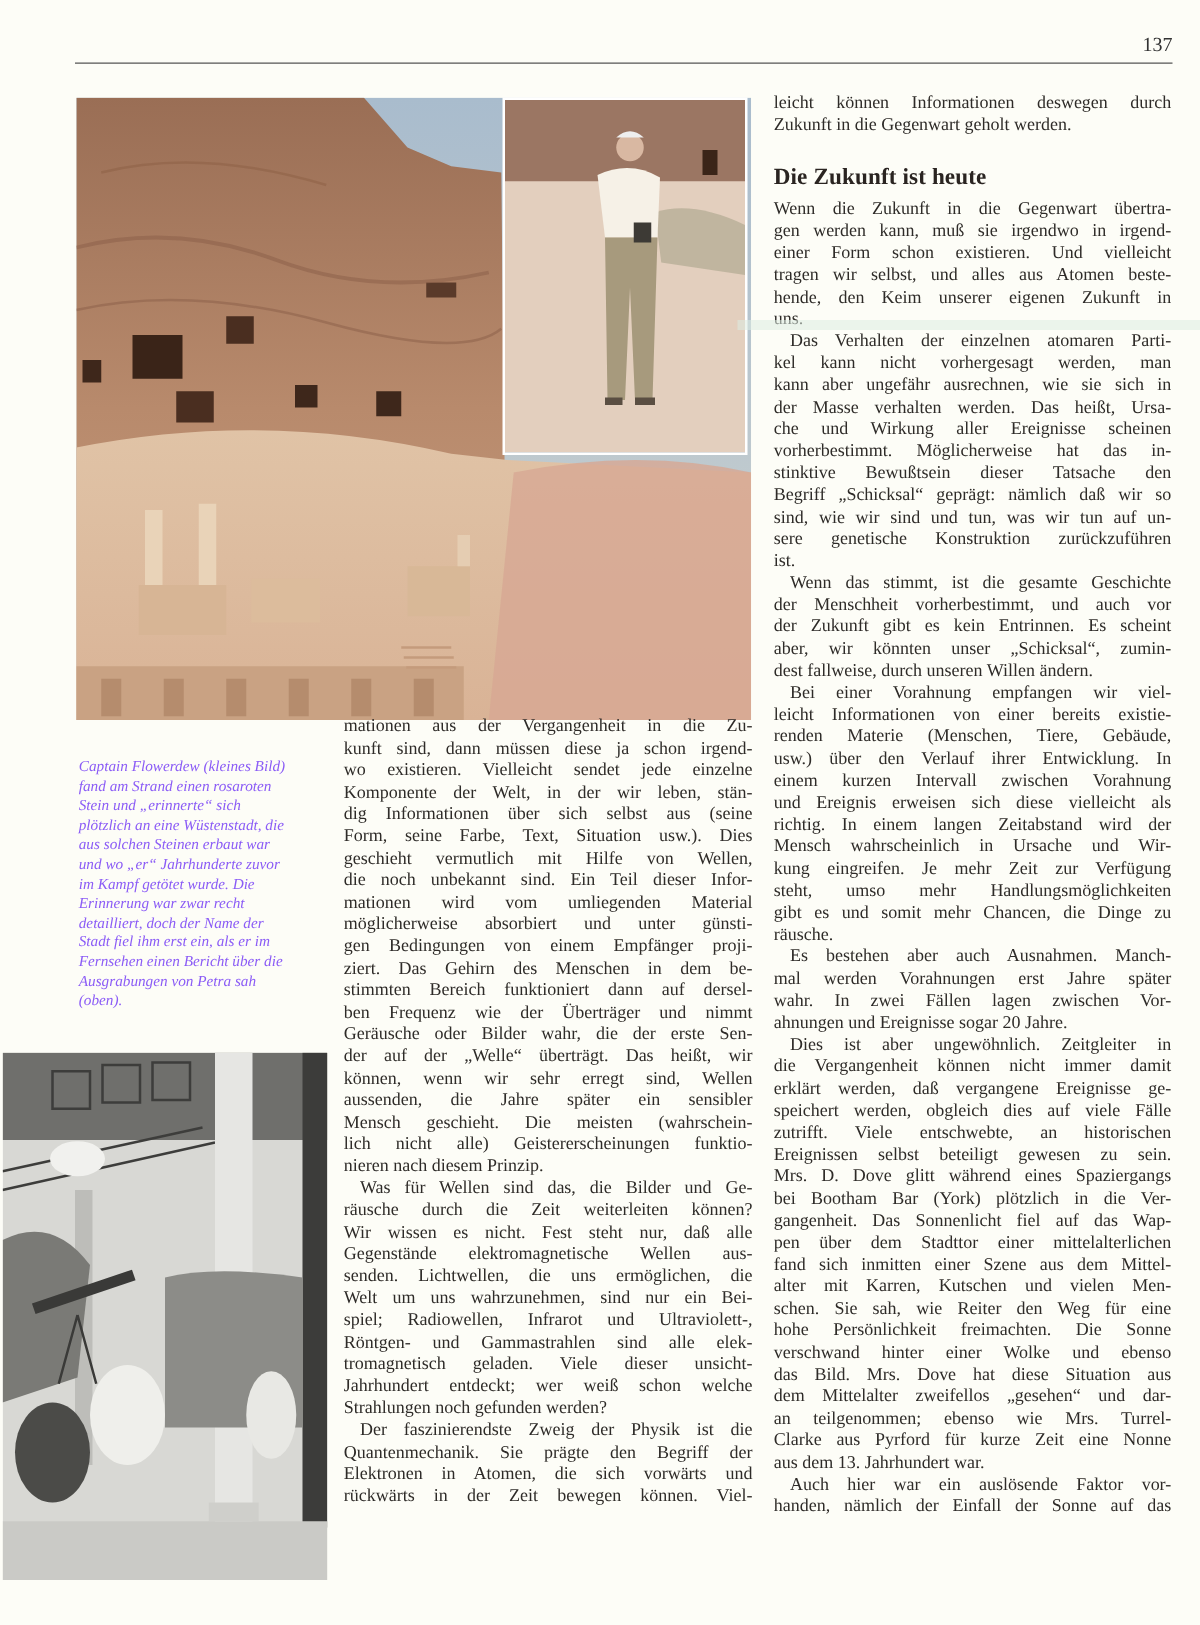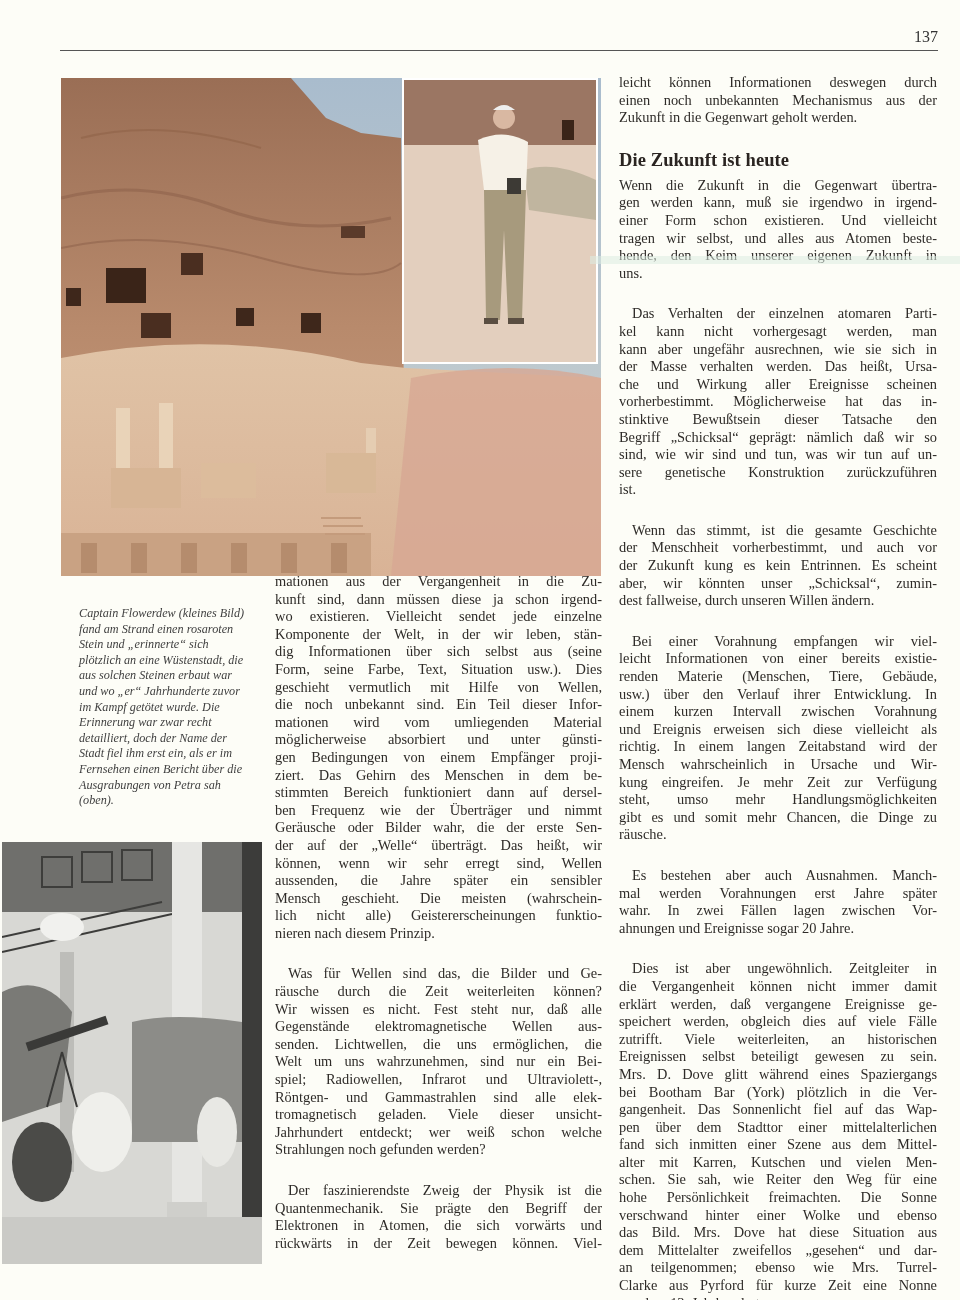--- a/index.html
+++ b/index.html
@@ -29,35 +29,35 @@
   }
   .engraving {
     position: absolute; left: 2px; top: 842px; width: 260px; height: 422px;
     overflow: hidden;
   }
   .petra-photo svg, .inset-photo svg, .engraving svg { display: block; }
 
   
   .caption {
     position: absolute; left: 63px; top: 606px; width: 200px;
-    font-style: italic; font-size: 12.2px; line-height: 15.6px; color: #404040; margin-left: 16px;
+    font-style: italic; font-size: 12.2px; line-height: 15.6px; color: #8b5cf6;
   }
   .caption .line { display: block; white-space: nowrap; }
 
   .col {
     position: absolute; font-size: 14.4px; line-height: 17.6px; color: #2e2b28;
   }
   .col-middle { left: 275px; top: 573px; width: 327px; }
   .col-right  { left: 619px; top: 74px;  width: 318px; }
   .col .line {
     display: block; white-space: nowrap; text-align: justify;
     text-align-last: justify; height: 17.6px;
   }
   .col .line.last { text-align-last: left; }
-  .col .line.indent { padding-left: 13px; margin-top: 23px; }
+  .col .line.indent { padding-left: 13px; }
 
   .section-heading {
     display: block; font-size: 18.5px; font-weight: bold; color: #2a2421;
     margin: 22px 0 6px 0; line-height: 22px; letter-spacing: 0.1px;
     font-weight: 600;
   }
   .scan-glitch {
     position: absolute; left: 590px; top: 256px; width: 370px; height: 8px;
     background: rgba(220, 236, 226, 0.55);
   }
@@ -221,21 +221,20 @@
     <span class="line last">Strahlungen noch gefunden werden?</span>
     <span class="line indent">Der faszinierendste Zweig der Physik ist die</span>
     <span class="line">Quantenmechanik. Sie prägte den Begriff der</span>
     <span class="line">Elektronen in Atomen, die sich vorwärts und</span>
     <span class="line">rückwärts in der Zeit bewegen können. Viel-</span>
   </div>
 
 <div class="col col-right">
   <div id="col-right-intro">
       <span class="line">leicht können Informationen deswegen durch</span>
-      <span class="line">einen noch unbekannten Mechanismus aus der</span>
       <span class="line last">Zukunft in die Gegenwart geholt werden.</span>
     </div>
   <span class="section-heading">Die Zukunft ist heute</span>
   <div id="col-right-body">
       <span class="line">Wenn die Zukunft in die Gegenwart übertra-</span>
       <span class="line">gen werden kann, muß sie irgendwo in irgend-</span>
       <span class="line">einer Form schon existieren. Und vielleicht</span>
       <span class="line">tragen wir selbst, und alles aus Atomen beste-</span>
       <span class="line">hende, den Keim unserer eigenen Zukunft in</span>
       <span class="line last">uns.</span>
@@ -245,21 +244,21 @@
       <span class="line">der Masse verhalten werden. Das heißt, Ursa-</span>
       <span class="line">che und Wirkung aller Ereignisse scheinen</span>
       <span class="line">vorherbestimmt. Möglicherweise hat das in-</span>
       <span class="line">stinktive Bewußtsein dieser Tatsache den</span>
       <span class="line">Begriff „Schicksal“ geprägt: nämlich daß wir so</span>
       <span class="line">sind, wie wir sind und tun, was wir tun auf un-</span>
       <span class="line">sere genetische Konstruktion zurückzuführen</span>
       <span class="line last">ist.</span>
       <span class="line indent">Wenn das stimmt, ist die gesamte Geschichte</span>
       <span class="line">der Menschheit vorherbestimmt, und auch vor</span>
-      <span class="line">der Zukunft kung es kein Entrinnen. Es scheint</span>
+      <span class="line">der Zukunft gibt es kein Entrinnen. Es scheint</span>
       <span class="line">aber, wir könnten unser „Schicksal“, zumin-</span>
       <span class="line last">dest fallweise, durch unseren Willen ändern.</span>
       <span class="line indent">Bei einer Vorahnung empfangen wir viel-</span>
       <span class="line">leicht Informationen von einer bereits existie-</span>
       <span class="line">renden Materie (Menschen, Tiere, Gebäude,</span>
       <span class="line">usw.) über den Verlauf ihrer Entwicklung. In</span>
       <span class="line">einem kurzen Intervall zwischen Vorahnung</span>
       <span class="line">und Ereignis erweisen sich diese vielleicht als</span>
       <span class="line">richtig. In einem langen Zeitabstand wird der</span>
       <span class="line">Mensch wahrscheinlich in Ursache und Wir-</span>
@@ -268,21 +267,21 @@
       <span class="line">gibt es und somit mehr Chancen, die Dinge zu</span>
       <span class="line last">räusche.</span>
       <span class="line indent">Es bestehen aber auch Ausnahmen. Manch-</span>
       <span class="line">mal werden Vorahnungen erst Jahre später</span>
       <span class="line">wahr. In zwei Fällen lagen zwischen Vor-</span>
       <span class="line last">ahnungen und Ereignisse sogar 20 Jahre.</span>
       <span class="line indent">Dies ist aber ungewöhnlich. Zeitgleiter in</span>
       <span class="line">die Vergangenheit können nicht immer damit</span>
       <span class="line">erklärt werden, daß vergangene Ereignisse ge-</span>
       <span class="line">speichert werden, obgleich dies auf viele Fälle</span>
-      <span class="line">zutrifft. Viele weiterleiten, an historischen</span>
+      <span class="line">zutrifft. Viele entschwebte, an historischen</span>
       <span class="line">Ereignissen selbst beteiligt gewesen zu sein.</span>
       <span class="line">Mrs. D. Dove glitt während eines Spaziergangs</span>
       <span class="line">bei Bootham Bar (York) plötzlich in die Ver-</span>
       <span class="line">gangenheit. Das Sonnenlicht fiel auf das Wap-</span>
       <span class="line">pen über dem Stadttor einer mittelalterlichen</span>
       <span class="line">fand sich inmitten einer Szene aus dem Mittel-</span>
       <span class="line">alter mit Karren, Kutschen und vielen Men-</span>
       <span class="line">schen. Sie sah, wie Reiter den Weg für eine</span>
       <span class="line">hohe Persönlichkeit freimachten. Die Sonne</span>
       <span class="line">verschwand hinter einer Wolke und ebenso</span>

